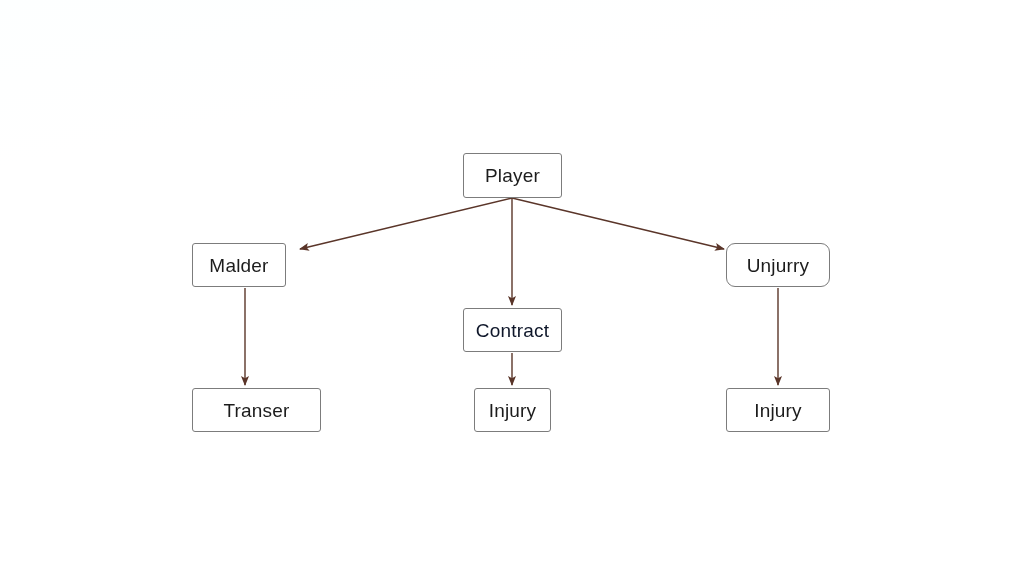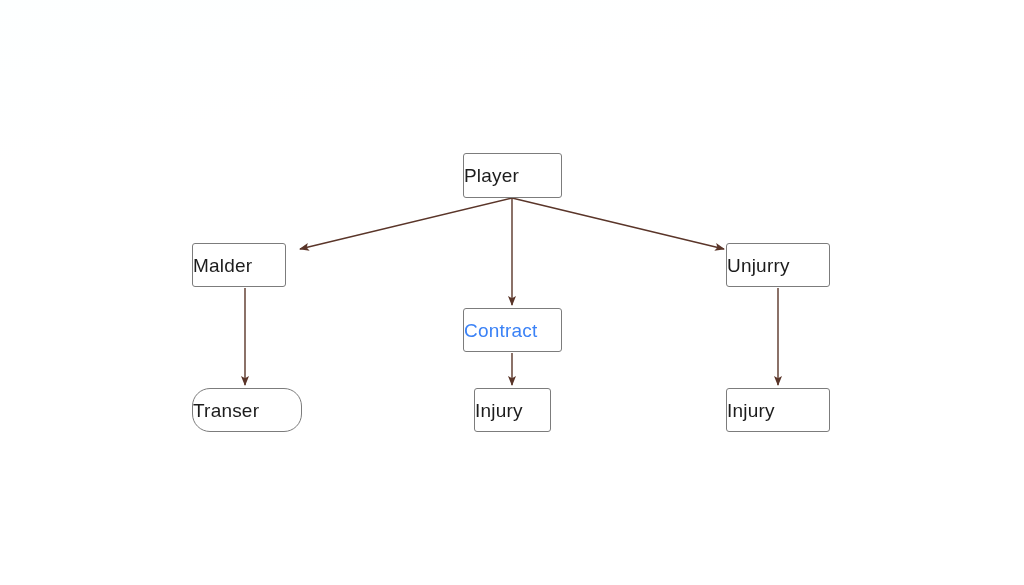--- a/index.html
+++ b/index.html
@@ -27,20 +27,21 @@
     height: 585px;
   }
   .node {
     position: absolute;
     box-sizing: border-box;
     background: #ffffff;
     border: 1.6px solid #7c7c7c;
     border-radius: 3px;
     display: flex;
     align-items: center;
+    justify-content: center;
     color: #1c1c1c;
     font-size: 19px;
     font-weight: 400;
     letter-spacing: 0.2px;
     line-height: 1;
     z-index: 2;
   }
   .node-label {
     pointer-events: none;
     white-space: nowrap;
@@ -67,27 +68,27 @@
       </g>
   </svg>
 
   <div id="nodes-group">
       <div class="node" style="left: 463px; top: 153px; width: 99px; height: 45px; background: rgb(255, 255, 255); border-color: rgb(124, 124, 124); color: rgb(28, 28, 28);">
         <span class="node-label">Player</span>
       </div>
       <div class="node" style="left: 192px; top: 243px; width: 94px; height: 44px; background: rgb(255, 255, 255); border-color: rgb(124, 124, 124); color: rgb(28, 28, 28);">
         <span class="node-label">Malder</span>
       </div>
-      <div class="node" style="left: 463px; top: 308px; width: 99px; height: 44px; background: rgb(255, 255, 255); border-color: rgb(124, 124, 124); color: #3b82f6;">
+      <div class="node" style="left: 463px; top: 308px; width: 99px; height: 44px; background: rgb(255, 255, 255); border-color: rgb(124, 124, 124); color: #0f172a;">
         <span class="node-label">Contract</span>
       </div>
-      <div class="node" style="left: 726px; top: 243px; width: 104px; height: 44px; background: rgb(255, 255, 255); border-color: rgb(124, 124, 124); color: rgb(28, 28, 28);">
+      <div class="node" style="left: 726px; top: 243px; width: 104px; height: 44px; background: rgb(255, 255, 255); border-color: rgb(124, 124, 124); color: rgb(28, 28, 28); border-radius: 9px;">
         <span class="node-label">Unjurry</span>
       </div>
-      <div class="node" style="left: 192px; top: 388px; width: 110px; height: 44px; background: rgb(255, 255, 255); border-color: rgb(124, 124, 124); color: rgb(28, 28, 28); border-radius: 18px;">
+      <div class="node" style="left: 192px; top: 388px; width: 129px; height: 44px; background: rgb(255, 255, 255); border-color: rgb(124, 124, 124); color: rgb(28, 28, 28);">
         <span class="node-label">Transer</span>
       </div>
       <div class="node" style="left: 474px; top: 388px; width: 77px; height: 44px; background: rgb(255, 255, 255); border-color: rgb(124, 124, 124); color: rgb(28, 28, 28);">
         <span class="node-label">Injury</span>
       </div>
       <div class="node" style="left: 726px; top: 388px; width: 104px; height: 44px; background: rgb(255, 255, 255); border-color: rgb(124, 124, 124); color: rgb(28, 28, 28);">
         <span class="node-label">Injury</span>
       </div>
     </div>
 

